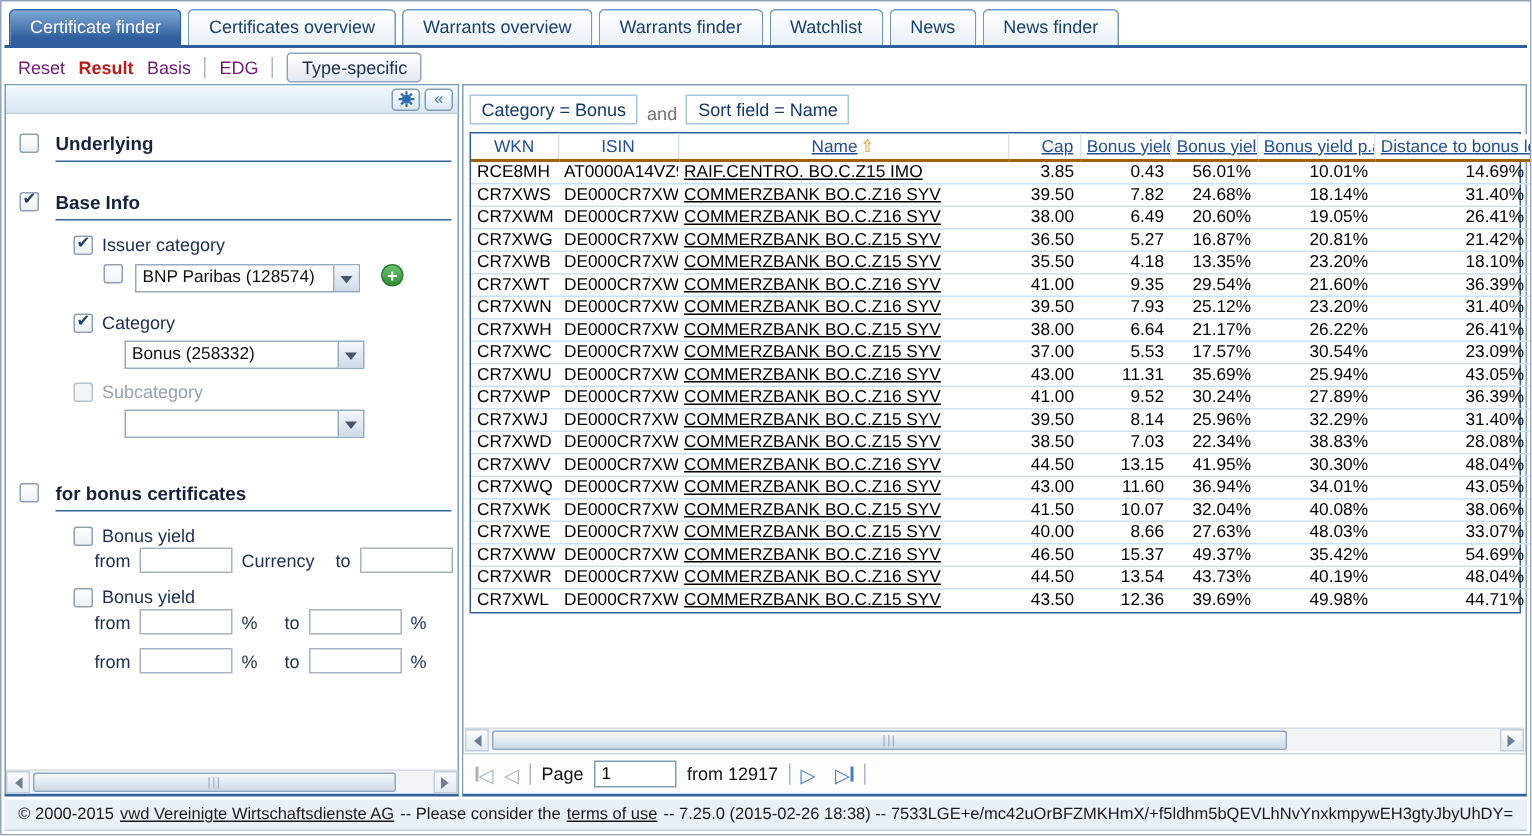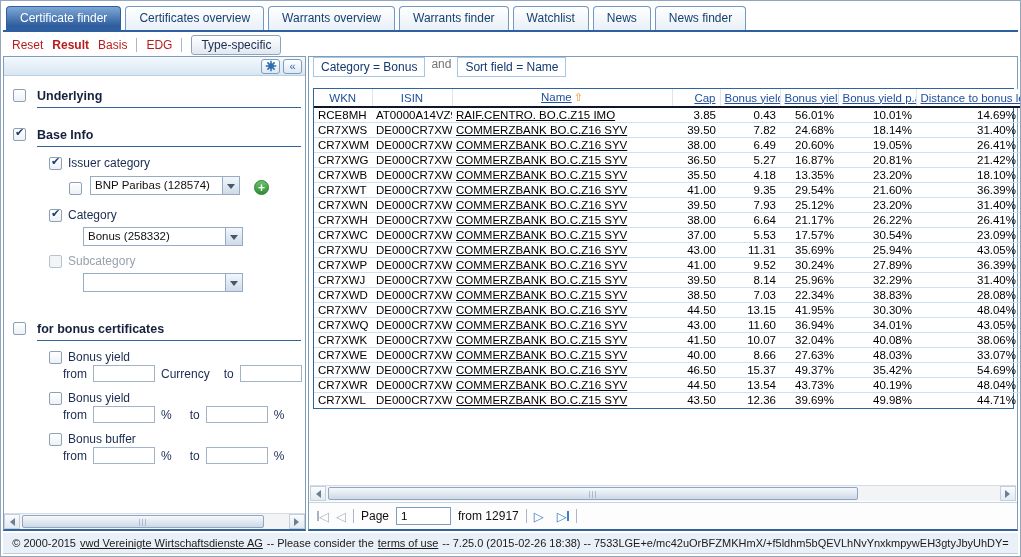--- a/index.html
+++ b/index.html
@@ -13,21 +13,21 @@
             display:flex; align-items:flex-end; gap:4px; padding-left:3px;
             border-bottom:2px solid #2f5f9e; background:#fff; }
   .tab { padding:4px 13px 4px 13px; height:24px; white-space:nowrap;
          border:1px solid #7298c4; border-bottom:none; border-radius:4px 4px 0 0;
          background:linear-gradient(#ffffff,#e9f0f8); color:#17406e; cursor:default; }
   .tab.active { background:linear-gradient(#7fa8d6,#2f5f9e 80%); color:#fff; border-color:#2f5f9e; }
 
   
   .toolbar { position:absolute; top:33px; left:2px; right:2px; height:21px;
              display:flex; align-items:center; gap:9px; padding-left:9px; background:#fff; }
-  .toolbar .titem { color:#b91c1c; white-space:nowrap; }
+  .toolbar .titem { color:#701a75; white-space:nowrap; }
   .toolbar .bold { font-weight:bold; color:#b91c1c; }
   .tsep { width:1px; height:14px; background:#a8b8ca; }
   .tbtn { border:1px solid #8ea4bc; border-radius:3px; padding:2px 9px;
           background:linear-gradient(#ffffff,#e2e8f0); color:#1a2c50; }
 
   
   .sidebar { position:absolute; top:55px; left:2px; width:303px; height:475px;
              border:1px solid #7f9db9; border-bottom:2px solid #31639c;
              background:#fff; display:flex; flex-direction:column; }
   .main { position:absolute; top:55px; left:307px; right:2px; height:475px;
@@ -46,21 +46,21 @@
   .sec-head { display:flex; align-items:flex-start; gap:11px; }
   .sec-label { flex:1; font-weight:bold; font-size:12.5px; color:#15213d;
                border-bottom:1px solid #31639c; padding-bottom:4px; }
   .cb { width:13px; height:13px; min-width:13px; border:1px solid #8da0b5; border-radius:2px;
         background:linear-gradient(#fff,#edf1f5); position:relative; display:inline-block; }
   .cb.checked::after { content:"✔"; position:absolute; left:1px; top:-3px;
                        font-size:11px; color:#1b3f70; }
   .cb.dis { border-color:#b7c2cd; background:#f2f4f6; }
 
   .ind1 { margin:9px 0 0 36px; display:flex; align-items:center; gap:6px; }
-  .ind2 { margin:6px 0 0 56px; display:flex; align-items:flex-end; gap:8px; }
+  .ind2 { margin:6px 0 0 56px; display:flex; align-items:flex-start; gap:8px; }
   .ind2b { margin:5px 0 0 44px; display:flex; align-items:center; gap:8px;padding-left:26px; }
   .lbl { color:#1a2c50; white-space:nowrap; }
   .lbl.dis { color:#98a2ac; }
 
   .dd { height:19px; border:1px solid #96abc4; background:#fff; display:flex; }
   .dd .val { flex:1; padding:2px 4px; font-size:11.5px; color:#111; overflow:hidden; white-space:nowrap; }
   .dd .btn { width:17px; border-left:1px solid #96abc4;
              background:linear-gradient(#f3f7fb,#cfdae8); display:flex; align-items:center; justify-content:center; }
   .dd .btn::after { content:""; border:4px solid transparent; border-top:5px solid #44576e; margin-top:5px; }
   .dd.w150 { width:150px; } .dd.w160 { width:160px; }
@@ -78,28 +78,28 @@
   .hs-arrow { position:absolute; top:0; width:16px; height:15px; background:linear-gradient(#fbfcfe,#e3eaf1);
               border:1px solid #c3cfdb; display:flex; align-items:center; justify-content:center; }
   .hs-arrow.left { left:0; } .hs-arrow.right { right:0; }
   .tri-l { border:4px solid transparent; border-right:5px solid #6b7f94; margin-right:3px; }
   .tri-r { border:4px solid transparent; border-left:5px solid #6b7f94; margin-left:3px; }
   .hs-thumb { position:absolute; top:1px; height:13px; border:1px solid #8ea6c0; border-radius:2px;
               background:linear-gradient(#f6f9fc,#cdd9e6); display:flex; align-items:center; justify-content:center;
               color:#8ea6c0; font-size:8px; letter-spacing:1px; }
 
   
-  .chips { height:26px; display:flex; align-items:flex-start; gap:6px; padding-left:4px; }
+  .chips { height:26px; display:flex; align-items:flex-end; gap:6px; padding-left:4px; }
   .chip { border:1px solid #a6c6e4; padding:2px 7px; color:#123a6e; background:#fff; white-space:nowrap; }
   .conj { color:#737373; }
 
   .tablewrap { position:absolute; top:31px; left:4px; right:3px; border:1px solid #31639c; background:#fff; }
   table { width:100%; border-collapse:collapse; table-layout:fixed; }
   th { font-weight:normal; color:#1f4e9c; font-size:11.5px; padding:2px 4px;
-       border-bottom:2px solid #0f172a; border-right:1px solid #dbe5f0; background:#fff;
+       border-bottom:2px solid #a16207; border-right:1px solid #dbe5f0; background:#fff;
        white-space:nowrap; overflow:hidden; height:18px; }
   th:last-child { border-right:none; }
   th .sortable { text-decoration:underline; cursor:pointer; }
   .sort-arrow { color:#e8962e; margin-left:2px; font-size:11px; }
   td { font-size:11.5px; padding:1px 4px; border-bottom:1px solid #cfe0ef;
        white-space:nowrap; overflow:hidden; height:15px; color:#000; }
   tr:last-child td { border-bottom:none; }
   th:nth-child(-n+3) { text-align:center; }
   th:nth-child(n+4) { text-align:right; }
   th:last-child { text-align:left; }
@@ -237,24 +237,20 @@
           <span class="cb"></span>
           <span class="lbl">Bonus yield</span>
         </div>
         <div class="frow">
           <span class="lbl">from</span>
           <input class="tin" style="">
           <span class="lbl">%</span>
           <span class="lbl" style="margin-left:12px;">to</span>
           <input class="tin" style="">
           <span class="lbl">%</span>
-        </div>
-        <div class="ind1">
-          <span class="cb"></span>
-          <span class="lbl">Bonus buffer</span>
         </div>
         <div class="frow">
           <span class="lbl">from</span>
           <input class="tin" style="">
           <span class="lbl">%</span>
           <span class="lbl" style="margin-left:12px;">to</span>
           <input class="tin" style="">
           <span class="lbl">%</span>
         </div>
       </div>

